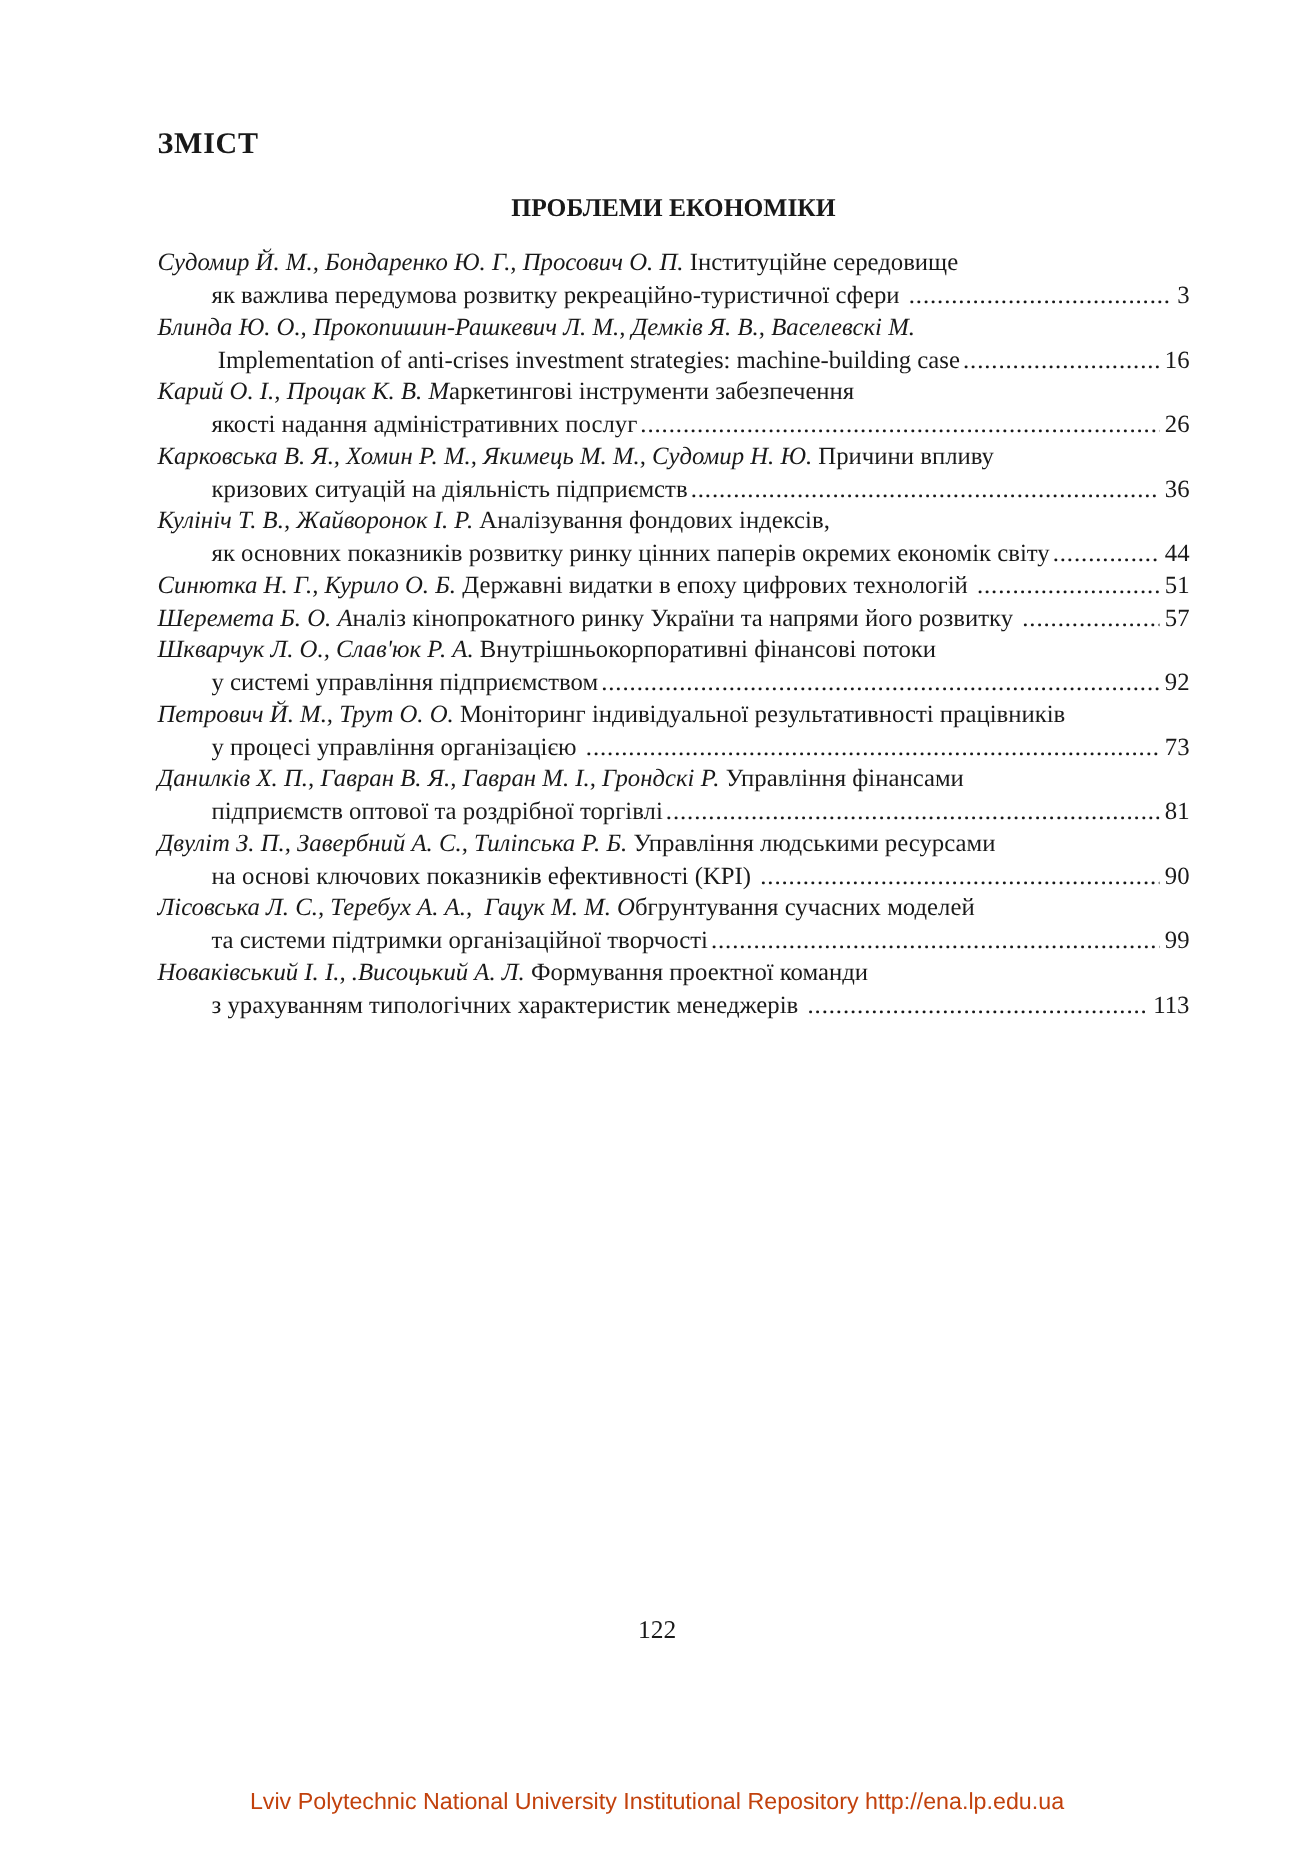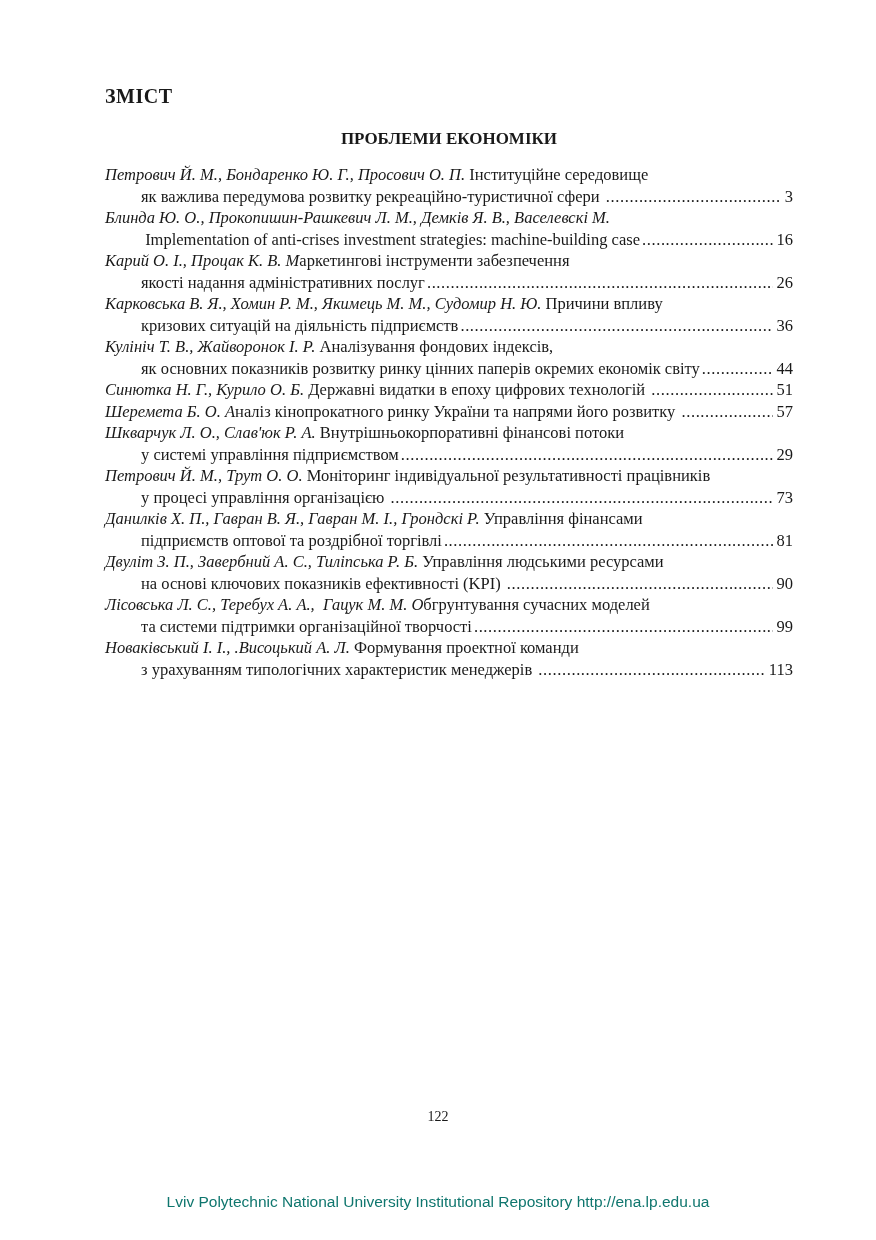--- a/index.html
+++ b/index.html
@@ -51,49 +51,49 @@
     white-space:nowrap;
     padding-left:2px;
   }
   .dots::after {
     content:"..................................................................................................................................................................................";
     letter-spacing:0.6px;
   }
   .pg { flex:0 0 auto; padding-left:4px; }
   .page-number {
     position:absolute;
-    top:1107px; left:0;
+    top:1077px; left:0;
     width:100%;
     text-align:center;
-    font-size:14px;
+    font-size:17px;
     line-height:20px;
   }
   .footer {
     position:absolute;
     top:1192px; left:0;
     width:100%;
     text-align:center;
     font-family:"Liberation Sans","DejaVu Sans",sans-serif;
     font-size:15.5px;
     line-height:19px;
-    color:#0f766e;
+    color:#c2410c;
   }
 </style>
 </head>
 <body>
 
 <div class="page">
   <div class="content">
     <div class="doc-title">ЗМІСТ</div>
     <div id="toc-sections">
         <div class="section-heading">ПРОБЛЕМИ ЕКОНОМІКИ</div>
         <div class="entries">
           <div class="toc-entry">
             <div class="line">
-              <span class="authors">Петрович Й. М., Бондаренко Ю. Г., Просович О. П.</span>
+              <span class="authors">Судомир Й. М., Бондаренко Ю. Г., Просович О. П.</span>
               <span class="ttl"> Інституційне середовище</span>
             </div>
             <div class="line cont">
               <span class="ttl">як важлива передумова розвитку рекреаційно-туристичної сфери </span>
               <span class="dots"></span>
               <span class="pg">3</span>
             </div>
           </div>
           <div class="toc-entry">
             <div class="line">
@@ -155,21 +155,21 @@
             </div>
           </div>
           <div class="toc-entry">
             <div class="line">
               <span class="authors bold">Шкварчук Л. О., Слав'юк Р. А.</span>
               <span class="ttl"> Внутрішньокорпоративні фінансові потоки</span>
             </div>
             <div class="line cont">
               <span class="ttl">у системі управління підприємством</span>
               <span class="dots"></span>
-              <span class="pg">29</span>
+              <span class="pg">92</span>
             </div>
           </div>
         </div>
         <div class="entries">
           <div class="toc-entry">
             <div class="line">
               <span class="authors">Петрович Й. М., Трут О. О.</span>
               <span class="ttl"> Моніторинг індивідуальної результативності працівників</span>
             </div>
             <div class="line cont">

